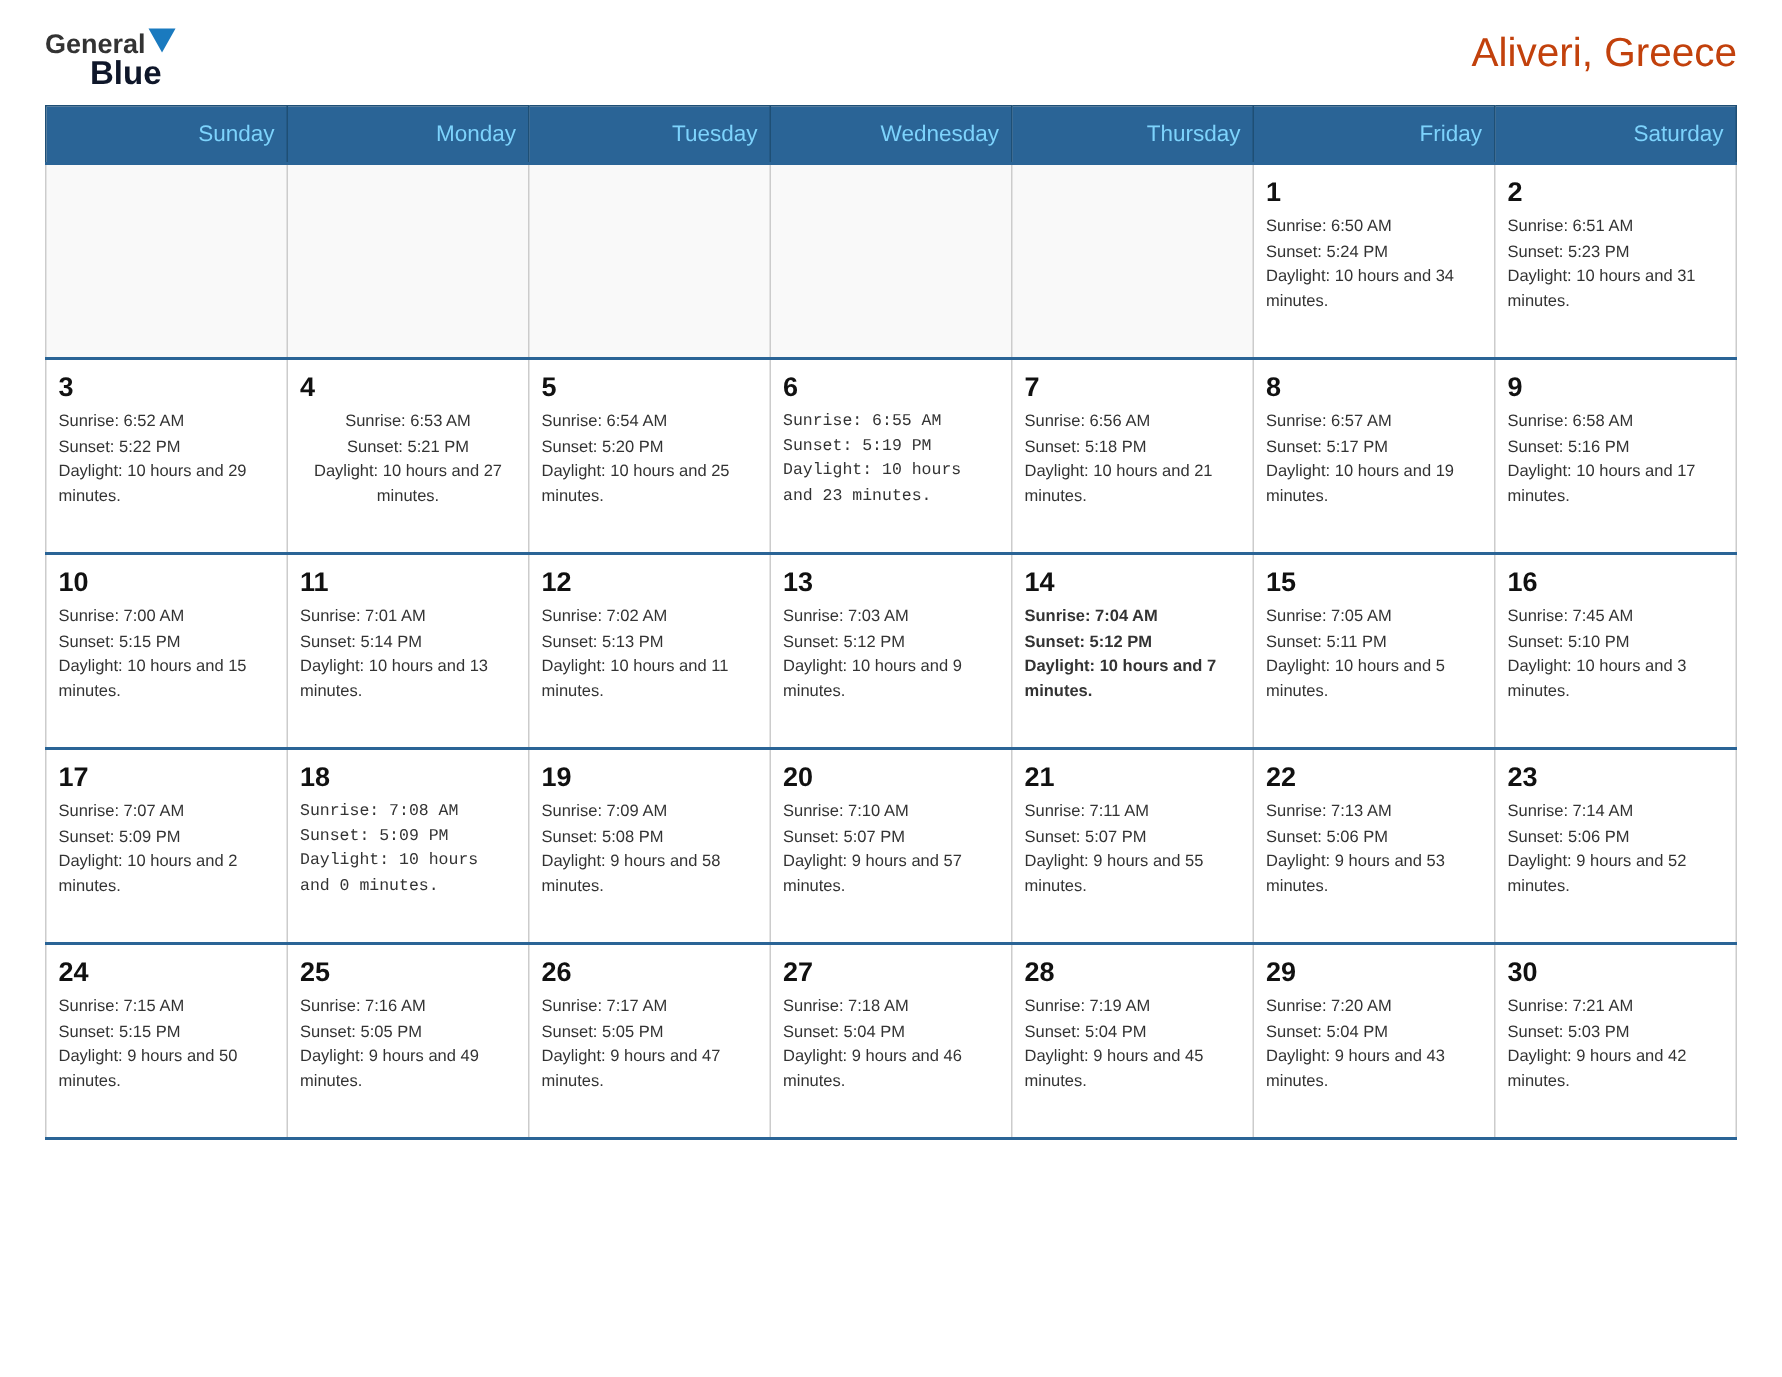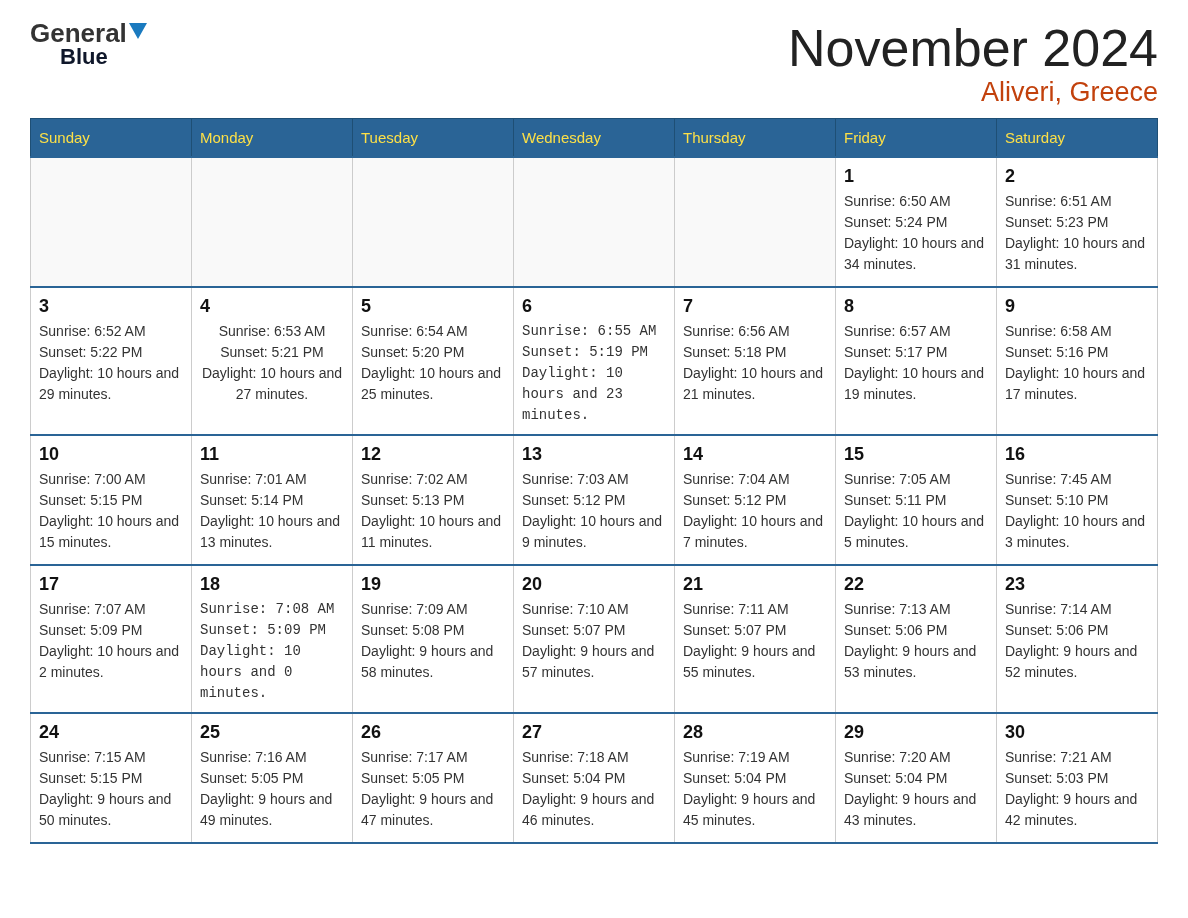--- a/index.html
+++ b/index.html
@@ -18,21 +18,21 @@
       margin-bottom: 10px;
     }
 
     .logo {
       display: flex;
       flex-direction: column;
       align-items: flex-start;
     }
 
     .logo-general {
-      font-size: 26px;
+      font-size: 18px;
       font-weight: bold;
       color: #333;
       line-height: 1;
     }
 
     .logo-blue {
       font-size: 22px;
       font-weight: bold;
       color: #0f172a;
       margin-left: 30px;
@@ -70,22 +70,22 @@
     }
 
     .calendar {
       width: 100%;
       border-collapse: collapse;
       margin-top: 10px;
     }
 
     .calendar th {
       background-color: #2a6496;
-      color: #fde047;
-      text-align: left;
+      color: #7dd3fc;
+      text-align: right;
       padding: 10px 8px;
       font-size: 15px;
       font-weight: normal;
       border: 1px solid #1e4f75;
     }
 
     .calendar td {
       vertical-align: top;
       padding: 8px;
       border: 1px solid #ccc;
@@ -98,21 +98,21 @@
 
     .day-number {
       font-size: 18px;
       font-weight: bold;
       color: #111;
       display: block;
       margin-bottom: 4px;
     }
 
     .day-info {
-      font-size: 14px;
+      font-size: 11px;
       color: #333;
       line-height: 1.5;
     }
 
     .empty-cell {
       background: #f9f9f9;
     }
 
     .calendar tr {
       border-bottom: 2px solid #2a6496;
@@ -127,21 +127,20 @@
 
 <div class="header">
   <div class="logo">
     <div style="display:flex; align-items:center; gap:0px;">
       <span class="logo-general">General</span>
       <span class="logo-triangle"></span>
     </div>
     <span class="logo-blue">Blue</span>
   </div>
   <div class="title-block">
-    <div class="month-title">November 2024</div>
     <div class="location-title">Aliveri, Greece</div>
   </div>
 </div>
 
 <table class="calendar">
   <thead>
     <tr>
     <th>Sunday</th>
         <th>Monday</th>
         <th>Tuesday</th>
@@ -235,21 +234,21 @@
 Daylight: 10 hours and 11 minutes.</div>
         </td>
         <td>
           <span class="day-number">13</span>
           <div class="day-info" style="white-space: pre-line;">Sunrise: 7:03 AM
 Sunset: 5:12 PM
 Daylight: 10 hours and 9 minutes.</div>
         </td>
         <td>
           <span class="day-number">14</span>
-          <div class="day-info" style="white-space: pre-line;">Sunrise: 7:04 AM
+          <div class="day-info" style="white-space: pre-line; font-weight: bold;">Sunrise: 7:04 AM
 Sunset: 5:12 PM
 Daylight: 10 hours and 7 minutes.</div>
         </td>
         <td>
           <span class="day-number">15</span>
           <div class="day-info" style="white-space: pre-line;">Sunrise: 7:05 AM
 Sunset: 5:11 PM
 Daylight: 10 hours and 5 minutes.</div>
         </td>
         <td>

